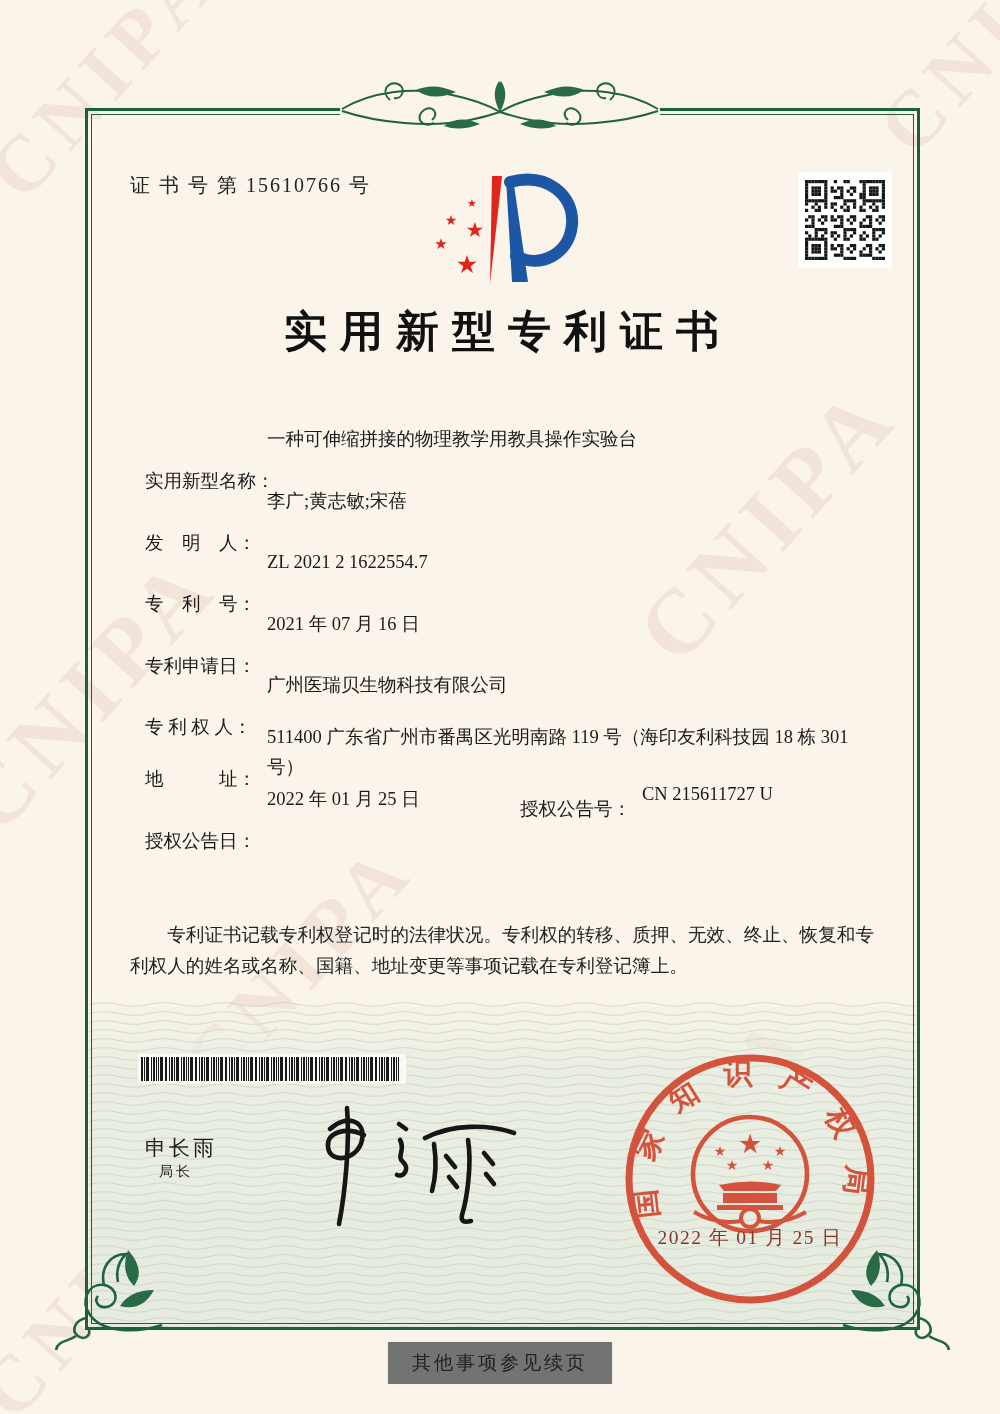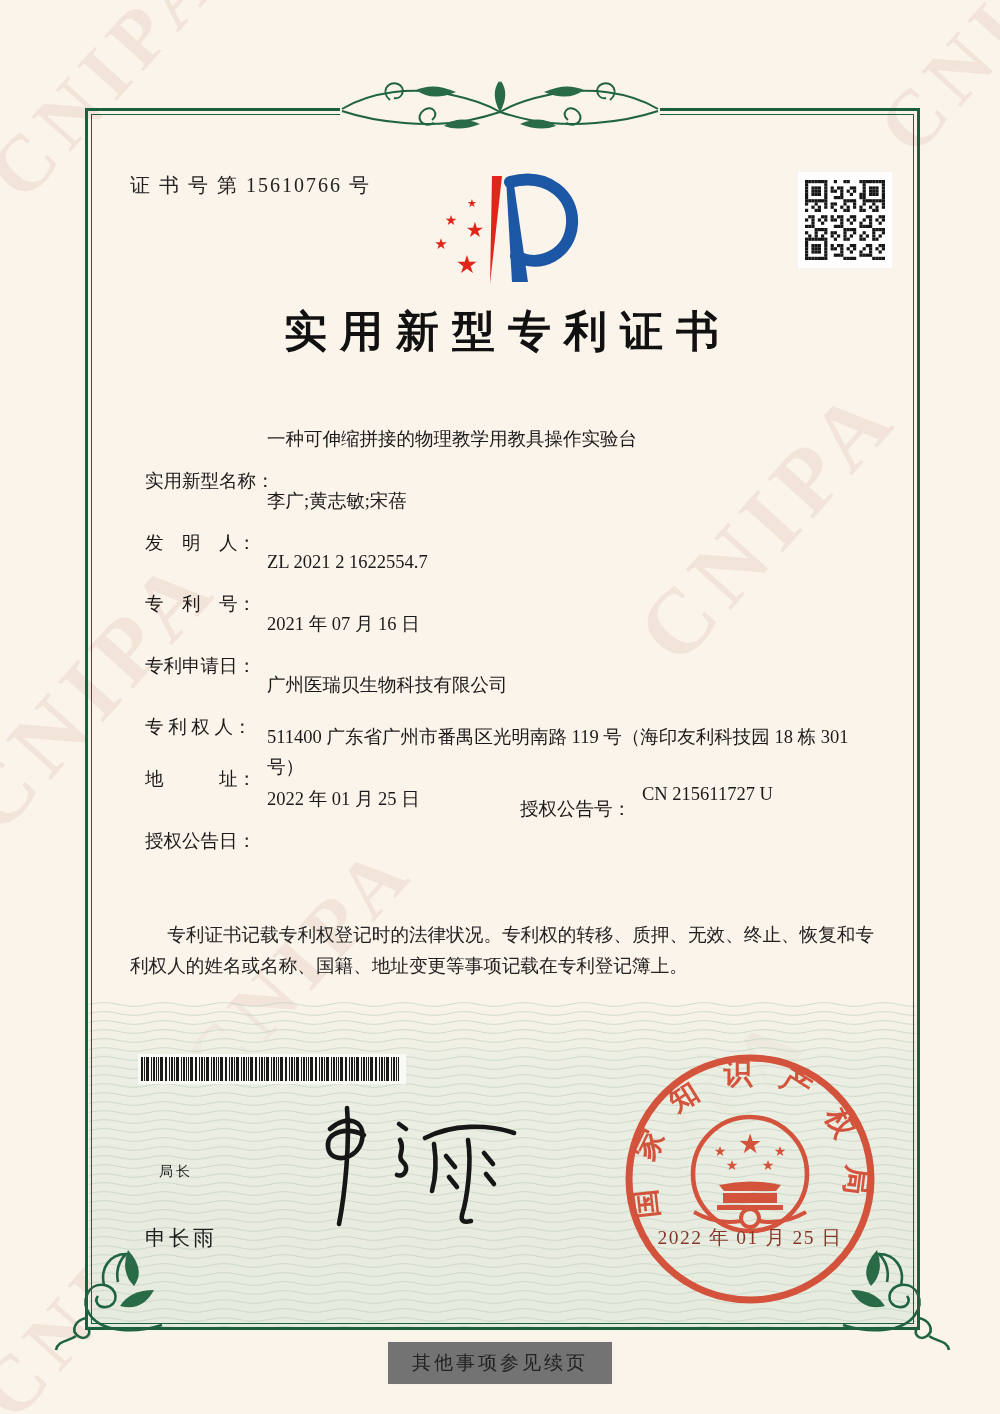--- a/index.html
+++ b/index.html
@@ -32,21 +32,21 @@
   .frow { position:absolute; left:145px; width:740px; font-size:18.5px; color:#1a1a1a; }
   .frow .lab { position:absolute; left:0; top:0; width:130px; white-space:nowrap;margin-top:44px; }
   .frow .val { position:absolute; left:122px; top:0; width:612px; line-height:30px; }
   #grant-row .lab2 { position:absolute; left:375px; top:0; white-space:nowrap;margin-top:12px; }
   #grant-row .val2 { position:absolute; left:497px; top:0; white-space:nowrap; }
   .bodyp {
     position:absolute; left:130px; width:744px; font-size:18.6px; line-height:31px;
     text-indent:2em; color:#222; text-align:justify;
   }
   #sig-title { left:159px; top:1148px; font-size:14px; letter-spacing:3px;margin-top:15px; }
-  #sig-name  { left:145px; top:1224px; font-size:21px; letter-spacing:3px; }
+  #sig-name  { left:145px; top:1134px; font-size:21px; letter-spacing:3px; }
   #page-foot { left:0; top:1288px; width:950px; text-align:center; font-size:17.5px; letter-spacing:2px; }
   #cont-note {
     left:388px; top:1342px; width:224px; height:42px; background:#737373;
     text-align:center; line-height:42px; font-size:19px; letter-spacing:3px; color:#222;
     box-shadow:0 0 2px rgba(0,0,0,0.06);
   }
   svg text { font-family:"Liberation Serif","DejaVu Serif",serif; }
 </style>
 </head>
 <body>

